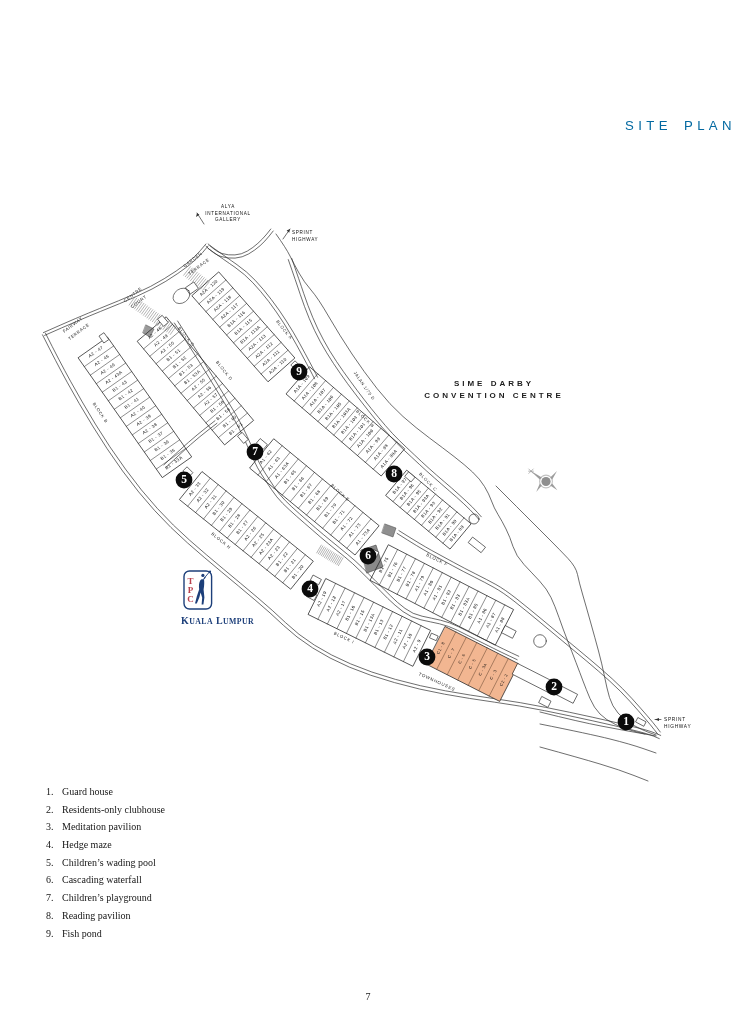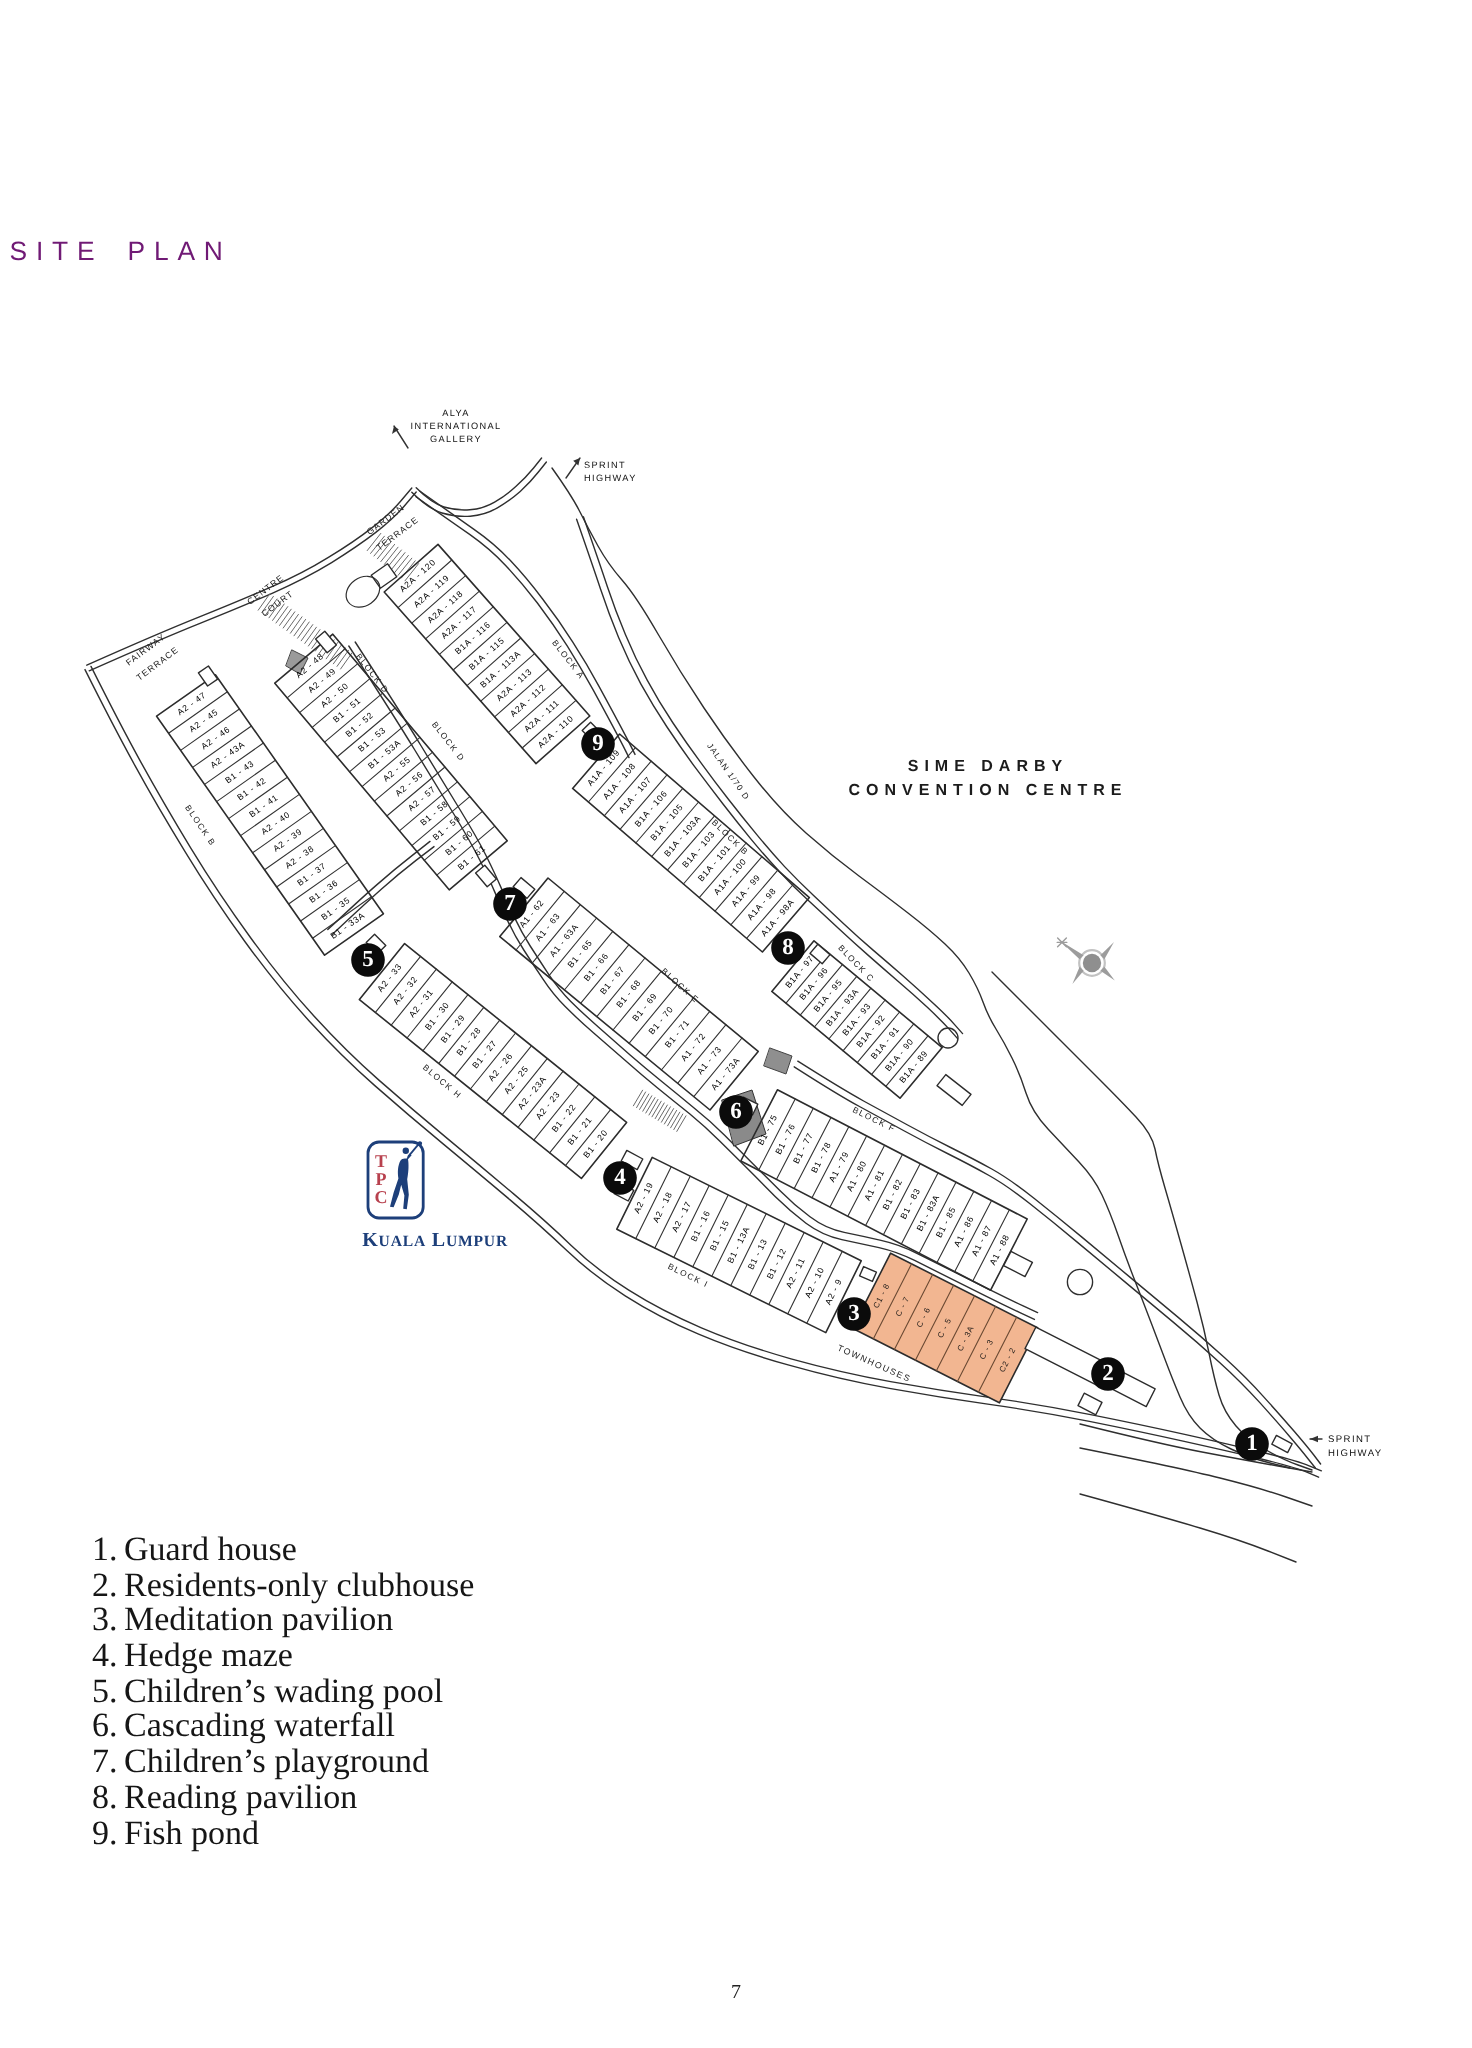--- a/index.html
+++ b/index.html
@@ -1,22 +1,22 @@
 <!DOCTYPE html>
 <html><head>
 <meta charset="utf-8">
 <style>
   html,body { margin:0; padding:0; background:#ffffff; }
   body { width:736px; height:1024px; position:relative; overflow:hidden;
          font-family:"Liberation Sans", sans-serif; }
-  .title { position:absolute; left:0; top:118px; width:736px; text-align:left;
-           font-size:13.2px; letter-spacing:4.4px; word-spacing:4px; color:#701a75;
+  .title { position:absolute; left:0; top:118px; width:736px; text-align:right;
+           font-size:13.2px; letter-spacing:4.4px; word-spacing:4px; color:#0369a1;
            text-indent:4.8px; }
-  .legend { position:absolute; left:46px; top:766px; font-family:"Liberation Serif", serif;
-            font-size:17px; color:#161616; }
+  .legend { position:absolute; left:46px; top:783px; font-family:"Liberation Serif", serif;
+            font-size:10px; color:#161616; }
   .legend div { height:17.7px; line-height:17.7px; }
   .legend span.n { display:inline-block; width:16px; }
   .kl { position:absolute; left:144px; top:615px; width:110px; text-align:right;
         font-family:"Liberation Serif", serif; font-weight:bold; color:#1d3f7a;
         font-size:10px; letter-spacing:0.4px; }
   .kl .sc { font-size:7.8px; }
   .pageno { position:absolute; left:0; top:991px; width:736px; text-align:center;
             font-family:"Liberation Serif", serif; font-size:10px; color:#222; }
 </style>
 </head>

